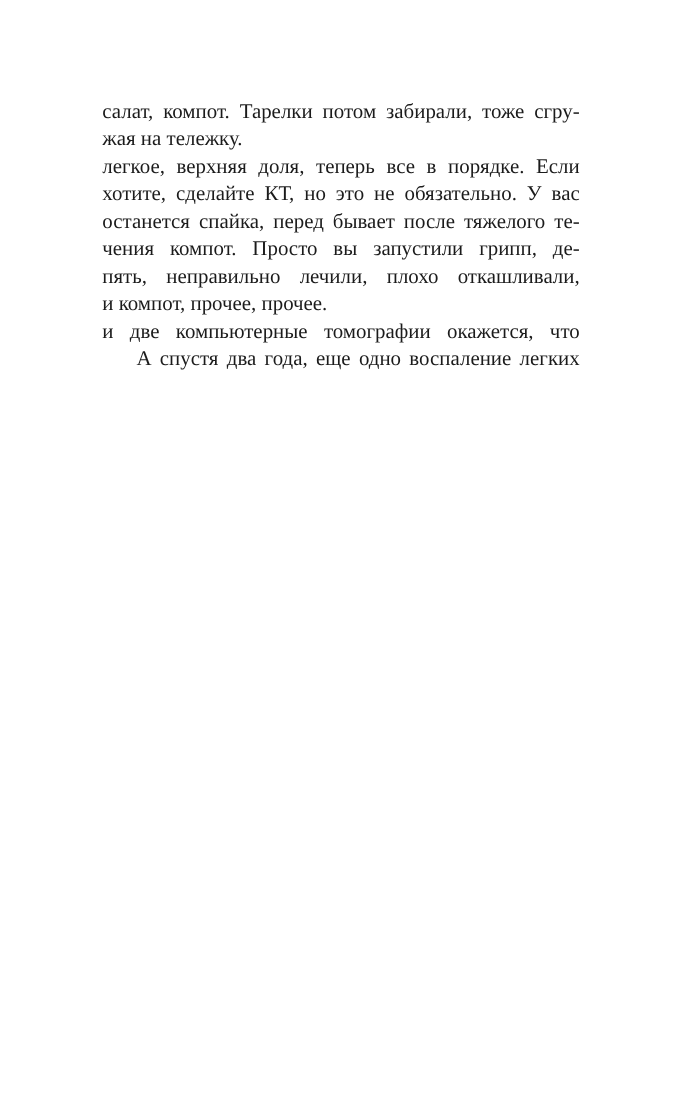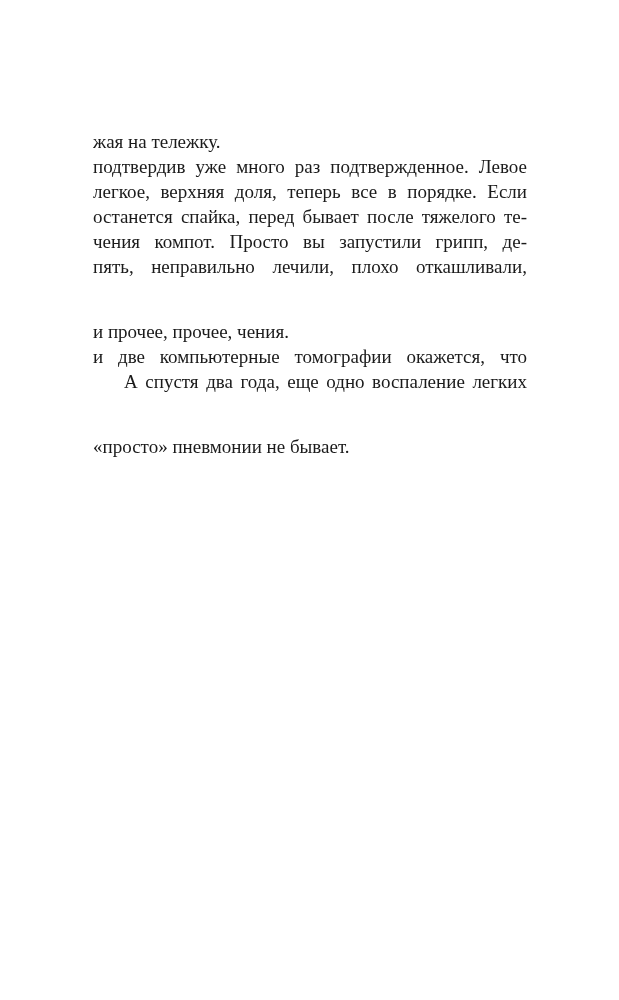--- a/index.html
+++ b/index.html
@@ -34,35 +34,34 @@
   }
   .line {
     text-align: justify;
     text-align-last: justify;
     height: 25px;
     overflow: hidden;
     white-space: normal;
   }
   .line-last {
     text-align-last: left;
-    margin-top: 40px;
   }
   .line-indent {
     padding-left: 31px;
   }
 </style>
 </head>
 <body>
 
 <div class="page">
   <div class="text-block">
+      <div class="line">салат, компот. Тарелки потом забирали, тоже сгру-</div>
       <div class="line line-last">жая на тележку.</div>
-      <div class="line">подтвердив уже много раз подтвержденное. Левое</div>
       <div class="line">легкое, верхняя доля, теперь все в порядке. Если</div>
+      <div class="line">хотите, сделайте КТ, но это не обязательно. У вас</div>
       <div class="line">останется спайка, перед бывает после тяжелого те-</div>
       <div class="line">чения компот. Просто вы запустили грипп, де-</div>
       <div class="line">пять, неправильно лечили, плохо откашливали,</div>
-      <div class="line line-last">и прочее, прочее, чения.</div>
+      <div class="line line-last">и компот, прочее, прочее.</div>
       <div class="line">и две компьютерные томографии окажется, что</div>
       <div class="line line-indent">А спустя два года, еще одно воспаление легких</div>
-      <div class="line line-last">«просто» пневмонии не бывает.</div>
     </div>
 </div>
 
 </body></html>

